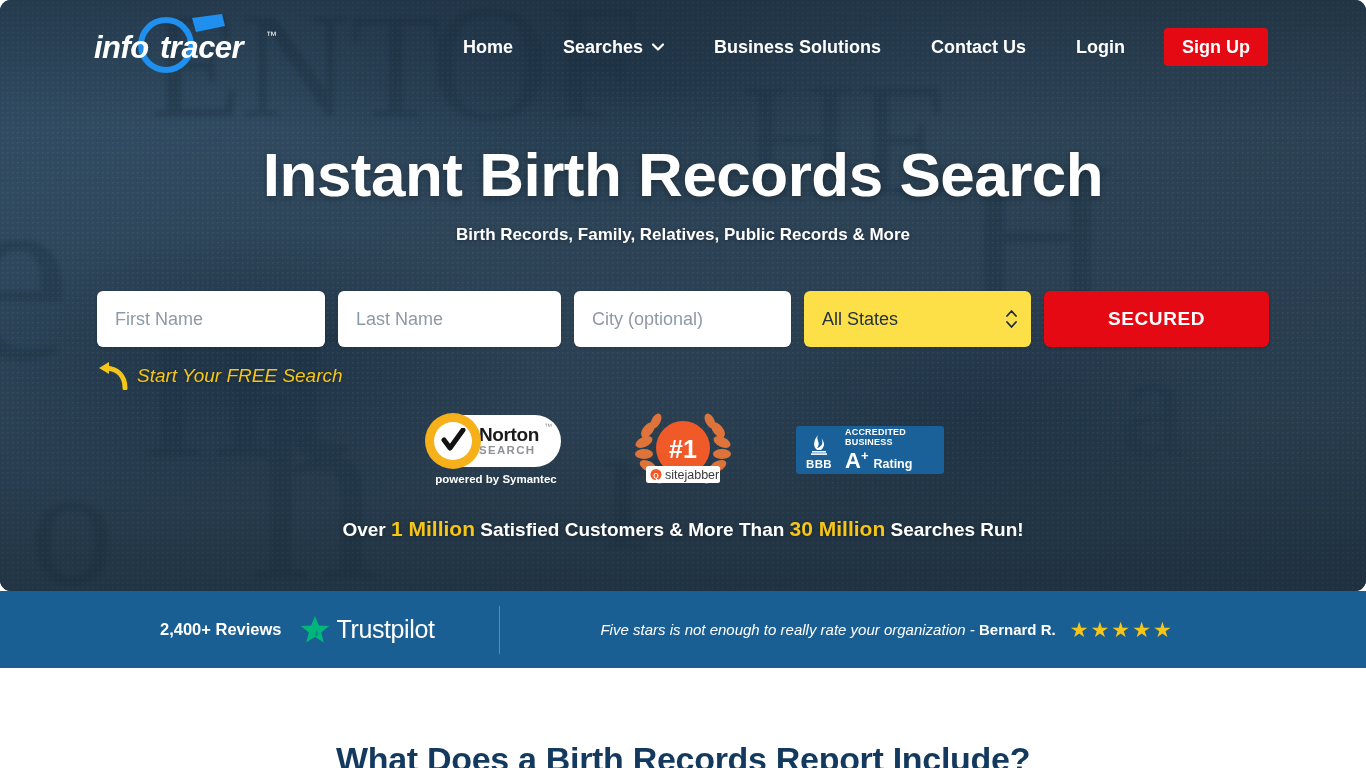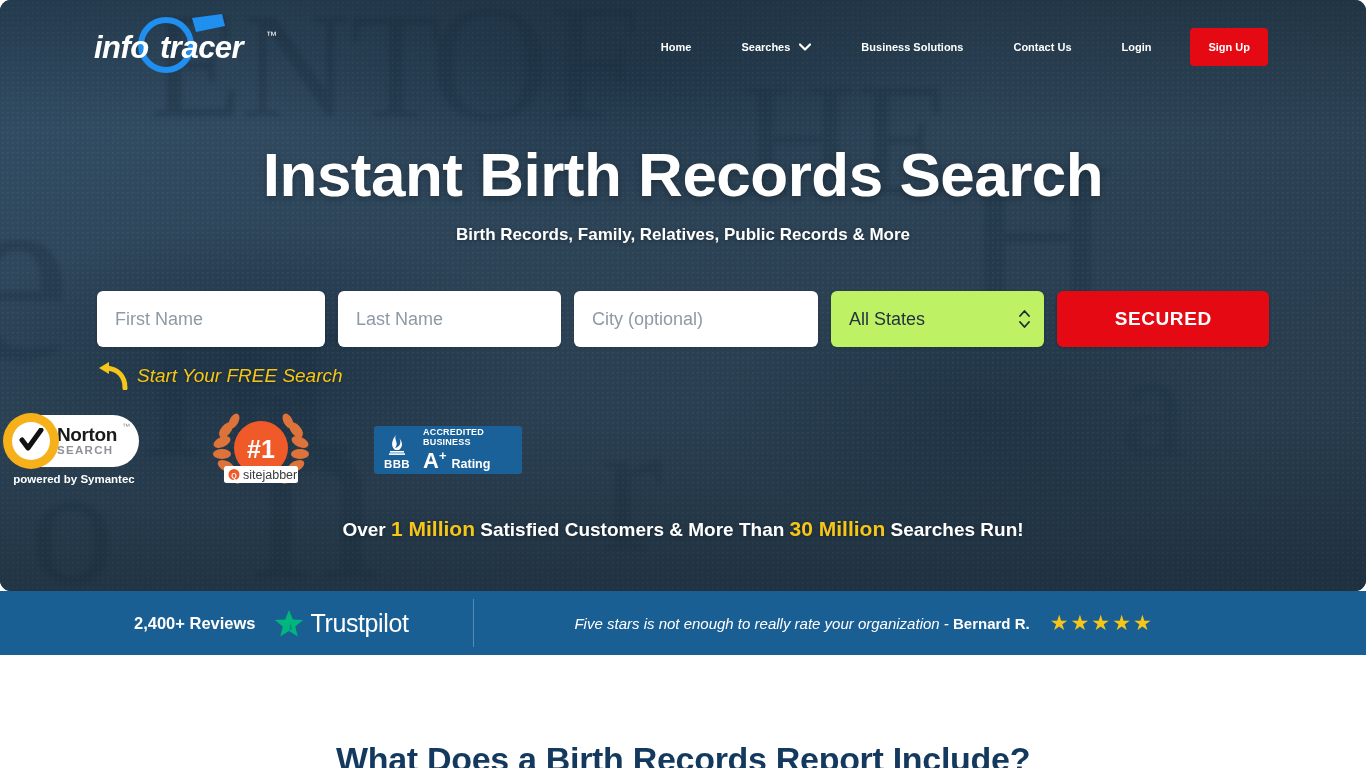--- a/index.html
+++ b/index.html
@@ -82,21 +82,21 @@
   .nav {
     position: absolute;
     right: 98px;
     top: 27px;
     display: flex;
     align-items: center;
     gap: 0px;
   }
   .nav a {
     color: #ffffff;
-    font-size: 11px;
+    font-size: 18px;
     font-weight: bold;
     text-decoration: none;
     padding: 0 25px;
     line-height: 40px;
     white-space: nowrap;
     display: inline-flex;
     align-items: center;
     gap: 9px;
   }
   .nav a.signup {
@@ -150,33 +150,33 @@
     font-size: 18px;
     font-family: "Liberation Sans", sans-serif;
     color: #2b3a47;
     padding: 0 18px;
     outline: none;
     box-shadow: 0 1px 3px rgba(0,0,0,0.18);
   }
   .fld::placeholder { color: #8d9aa6; }
   .fld.f1 { width: 228px; }
   .fld.f2 { width: 223px; }
-  .fld.f3 { width: 244px; }
+  .fld.f3 { width: 217px; }
 
   .selwrap {
     position: relative;
     width: 228px;
     height: 56px;
   }
   .selwrap select {
     -webkit-appearance: none;
     appearance: none;
     width: 100%;
     height: 56px;
-    background: #bef264;
+    background: #fde047;
     border: none;
     border-radius: 6px;
     font-size: 18px;
     font-family: "Liberation Sans", sans-serif;
     color: #233340;
     padding: 0 36px 0 18px;
     outline: none;
     box-shadow: 0 1px 3px rgba(0,0,0,0.18);
     cursor: pointer;
   }
@@ -221,20 +221,21 @@
     font-weight: normal;
     font-style: italic;
     text-shadow: 0 1px 3px rgba(0,0,0,0.35);
   }
 
   
   .badges {
     position: absolute;
     top: 408px; left: 0; right: 0;
     display: flex;
+    justify-content: center;
     align-items: center;
     gap: 64px;
     z-index: 12;
   }
   
   .norton { width: 148px; text-align: center; }
   .norton-pill {
     position: relative;
     width: 130px; height: 52px;
     margin: 0 auto;
@@ -298,42 +299,43 @@
     z-index: 12;
     text-shadow: 0 1px 4px rgba(0,0,0,0.35);
   }
   .stats .hl { color: #f5c518; font-size: 21px; }
 
   
   .tpbar {
     position: absolute;
     top: 591px; left: 0;
     width: 1366px;
-    height: 64px;
+    height: 77px;
     background: #1a5f93;
     display: flex;
     align-items: center;
     z-index: 15;
+    padding-left: 26px;
   }
   .tp-left {
     display: flex;
     align-items: center;
     gap: 18px;
     margin-left: 134px;
   }
   .tp-reviews { color:#ffffff; font-size:16.5px; font-weight:bold; }
   .tp-logo { display:flex; align-items:center; gap:7px; }
   .tp-logo .word { color:#ffffff; font-size:25px; letter-spacing:-0.4px; }
   .tp-div {
     width: 1px; height: 48px;
     background: rgba(255,255,255,0.28);
     margin-left: 65px;
   }
   .tp-right {
-    display:flex; align-items:center; gap:20px;
+    display:flex; align-items:center; gap:14px;
     margin-left: 100px;
   }
   .tp-quote { color:#ffffff; font-size:15px; font-style:italic; }
   .tp-quote b { font-style: normal; font-weight: bold; }
   .tp-stars { display:flex; gap:2px; }
 
   
   .section {
     position: absolute;
     top: 668px; left: 0;

